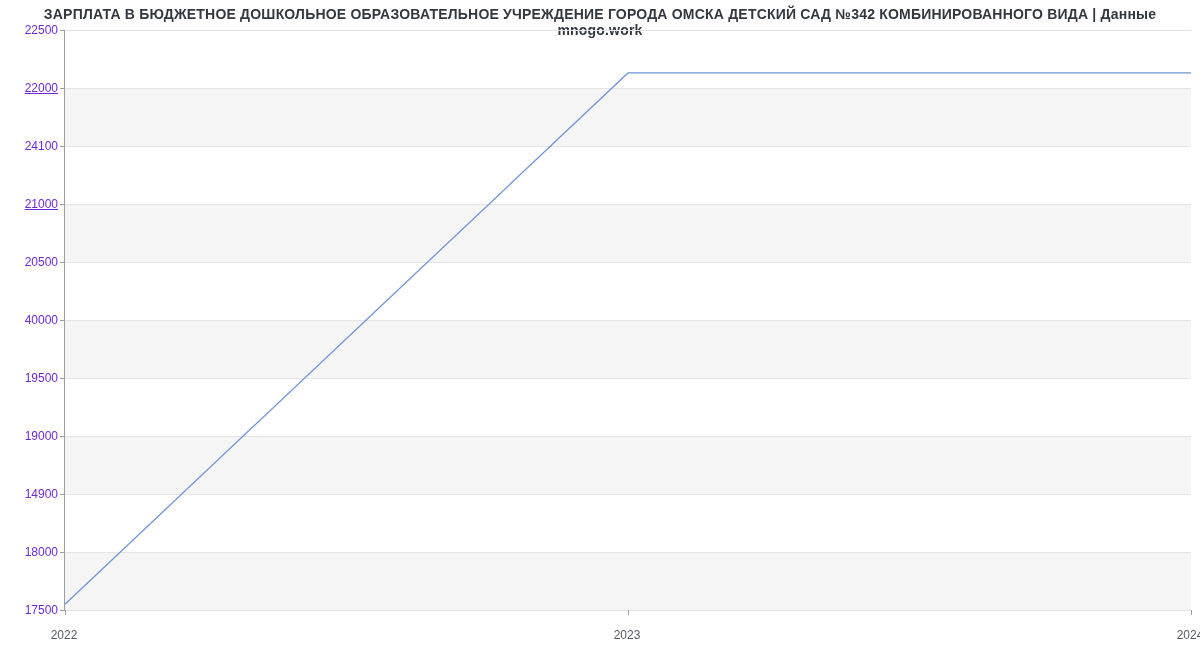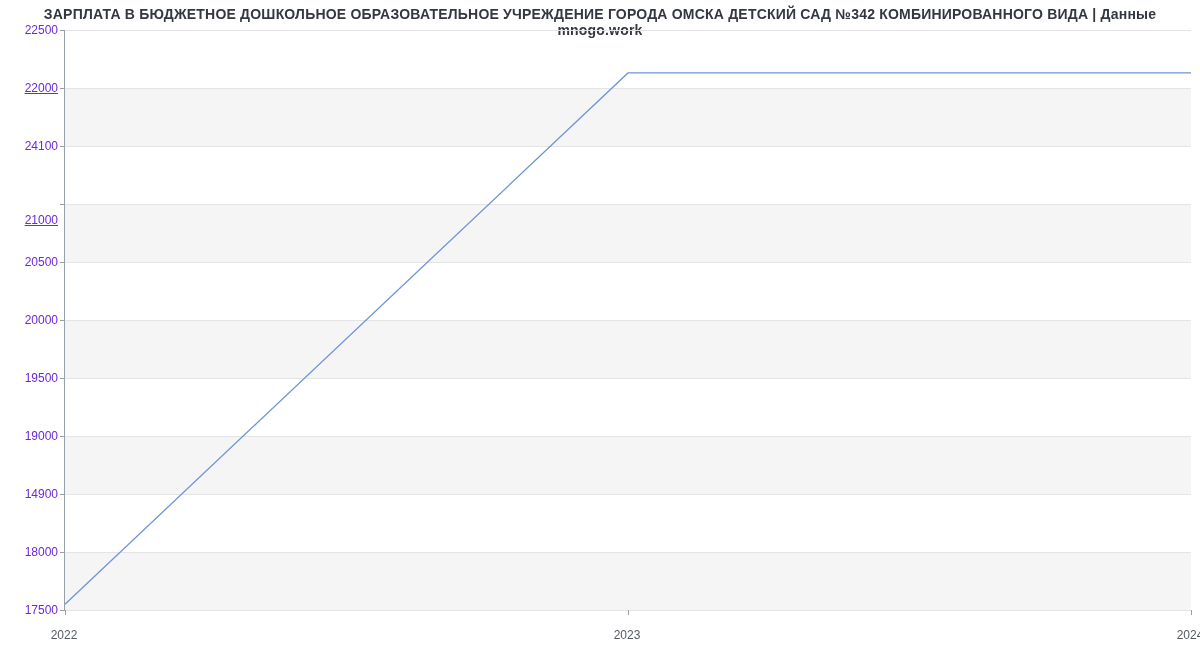--- a/index.html
+++ b/index.html
@@ -128,21 +128,21 @@
     <div class="xtick-mark" style="left: 0px; top: 580px;"></div>
     <div class="xtick-mark" style="left: 563px; top: 580px;"></div>
     <div class="xtick-mark" style="left: 1126px; top: 580px;"></div>
   </div>
 
 <div class="ytick" style="top: 610px;">17500</div>
 <div class="ytick" style="top: 552px;">18000</div>
 <div class="ytick" style="top: 494px;">14900</div>
 <div class="ytick" style="top: 436px;">19000</div>
 <div class="ytick" style="top: 378px;">19500</div>
-<div class="ytick" style="top: 320px;">20000</div>
+<div class="ytick" style="top: 320px;">40000</div>
 <div class="ytick" style="top: 262px;">20500</div>
-<div class="ytick" style="top: 220px; text-decoration: underline;">21000</div>
+<div class="ytick" style="top: 204px; text-decoration: underline;">21000</div>
 <div class="ytick" style="top: 146px;">24100</div>
 <div class="ytick" style="top: 88px; text-decoration: underline;">22000</div>
 <div class="ytick" style="top: 30px;">22500</div>
 <div class="xtick" style="left: 64px;">2022</div>
 <div class="xtick" style="left: 627px;">2023</div>
 <div class="xtick" style="left: 1190px;">2024</div>
 
 </body></html>

